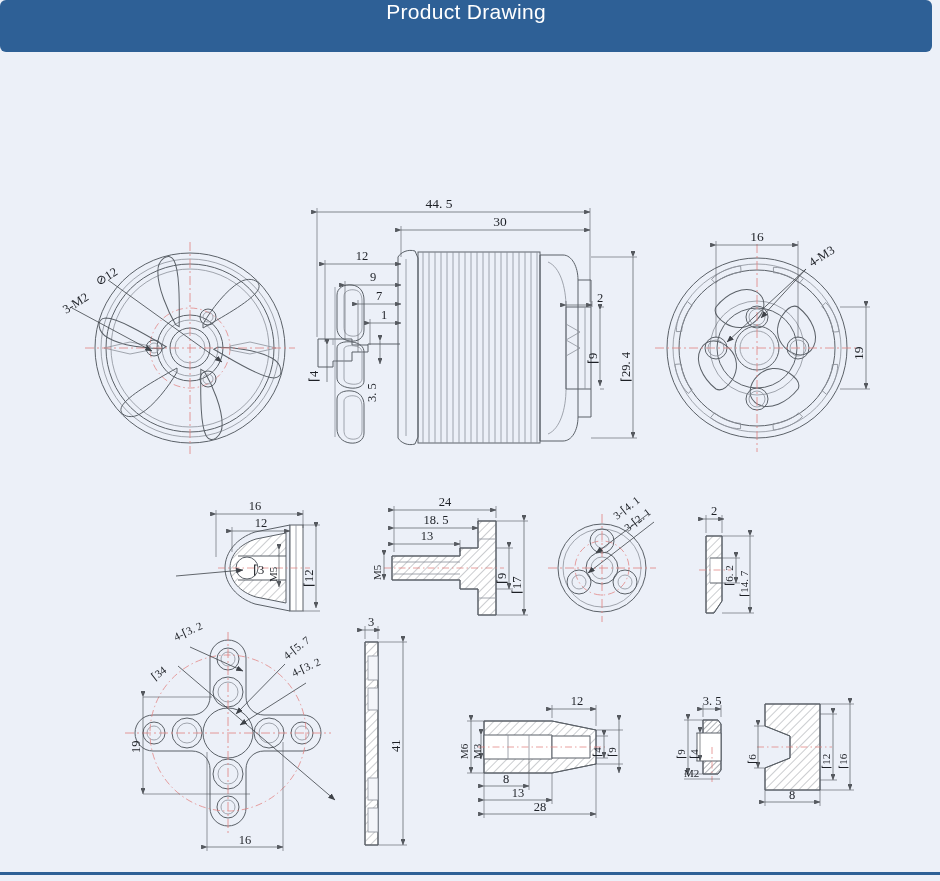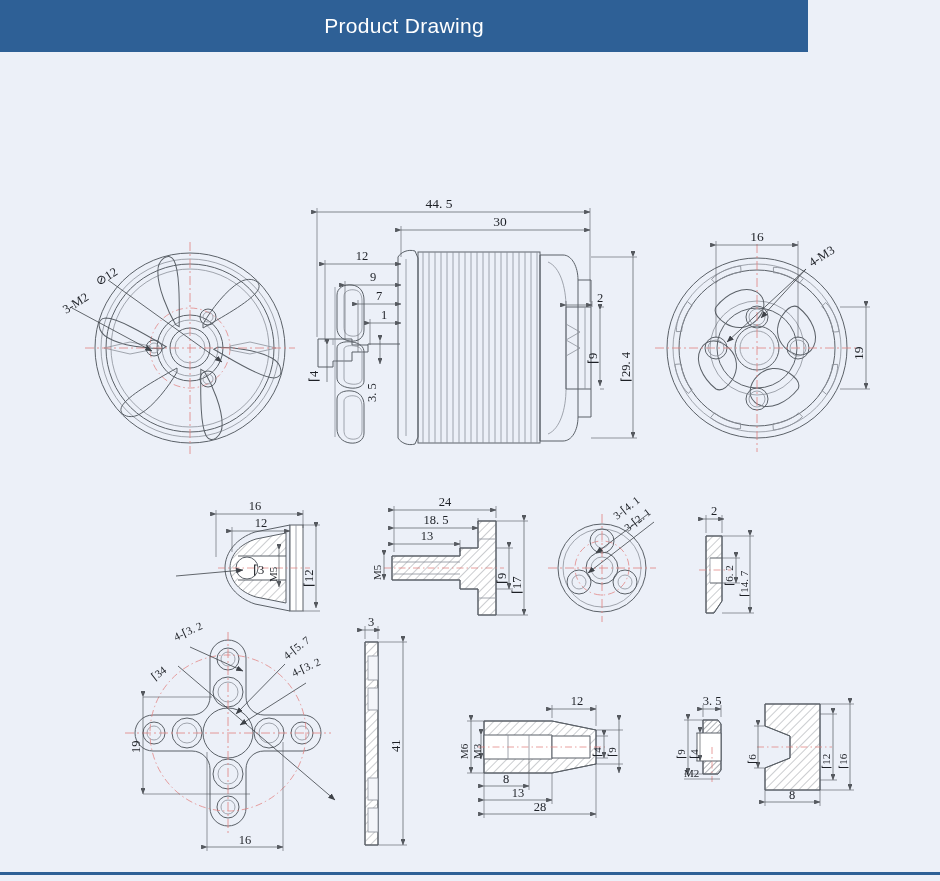--- a/index.html
+++ b/index.html
@@ -4,23 +4,23 @@
 <style>
   html,body{margin:0;padding:0;}
   body{
     width:940px;height:881px;
     background:#ecf0f8;
     font-family:"Liberation Sans", sans-serif;
     overflow:hidden;
     position:relative;
   }
   #header{
-    width:808px;height:52px;
+    width:932px;height:52px;
     background:#2e6096;
-    display:flex;align-items:center;justify-content:center;
+    display:flex;justify-content:center;border-radius:6px;
   }
   #header-title{
     color:#ffffff;font-size:21px;letter-spacing:.3px;font-weight:400;
   }
   #canvas-wrap{
     position:relative;width:940px;height:823px;
     background:#ecf0f8;
     border-bottom:3px solid #2e6096;
     box-sizing:border-box;
   }

